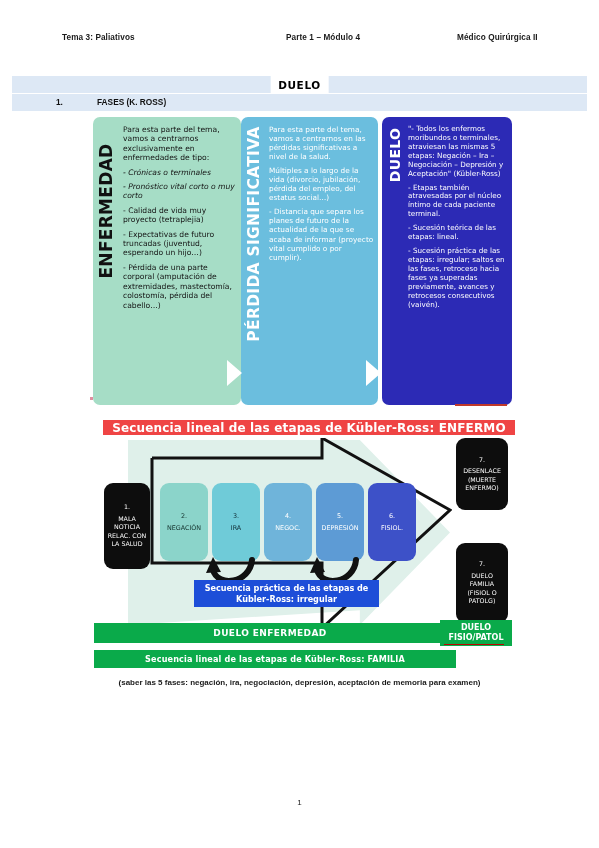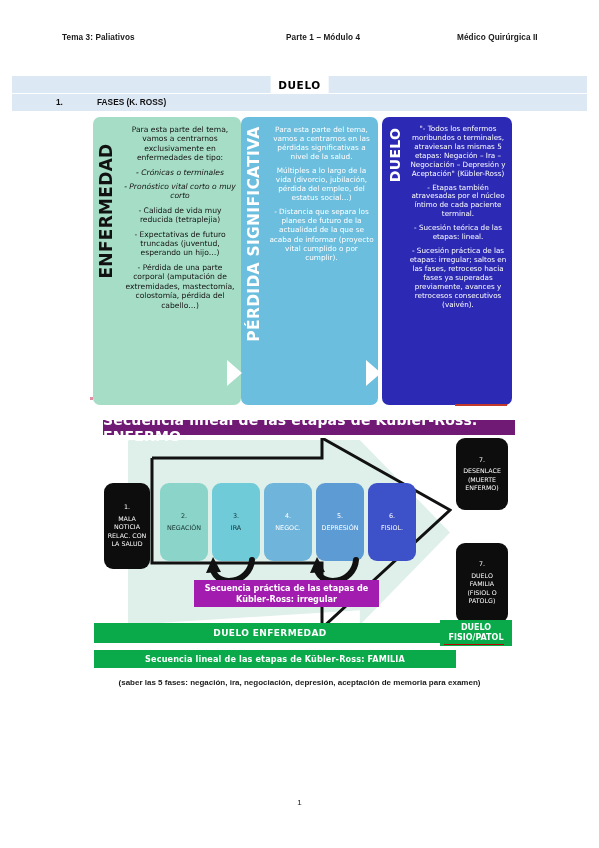--- a/index.html
+++ b/index.html
@@ -98,21 +98,20 @@
   .p1 .vlabel span { font-size: 17px; color: #111; margin-top: 84px; }
   .p2 .vlabel span { font-size: 15.5px; color: #ffffff; margin-top: 108px; }
   .p3 .vlabel span { font-size: 14px; color: #ffffff; margin-top: 30px; }
 
   .ptext {
     position: absolute;
     top: 8px;
     right: 4px;
     bottom: 4px;
     overflow: hidden;
-    text-align: center;
   }
   .p1 .ptext { left: 30px; }
   .p2 .ptext { left: 28px; }
   .p3 .ptext { left: 26px; }
 
   .ptext p {
     font-family: "DejaVu Sans", sans-serif;
     line-height: 1.24;
     margin-bottom: 5px;
   }
@@ -169,25 +168,25 @@
     display: flex;
     align-items: center;
     justify-content: center;
     color: #ffffff;
     font-family: "DejaVu Sans", sans-serif;
     font-weight: bold;
     z-index: 8;
   }
   .bar-enfermo {
     left: 103px; top: 0px; width: 412px; height: 15px;
-    background: #701a75; font-size: 14px; letter-spacing: .15px;
+    background: #ef4444; font-size: 12px; letter-spacing: .15px;
   }
   .bar-practica {
     left: 194px; top: 160px; width: 185px; height: 27px;
-    background: #a21caf; font-size: 8.1px; text-align:center; line-height: 1.25;
+    background: #1d4ed8; font-size: 8.1px; text-align:center; line-height: 1.25;
     flex-direction: column;
   }
   .bar-anticipado {
     left: 94px; top: 203px; width: 352px; height: 20px;
     background: #0aaa4a; font-size: 9px; letter-spacing: .4px;
   }
   .bar-familia {
     left: 94px; top: 230px; width: 362px; height: 18px;
     background: #0aaa4a; font-size: 8.1px; letter-spacing: .15px;
   }
@@ -285,21 +284,21 @@
 <div class="panels">
 
   <div class="panel p1">
     <div class="vlabel">
       <span>ENFERMEDAD</span>
     </div>
     <div class="ptext">
       <p>Para esta parte del tema, vamos a centrarnos exclusivamente en enfermedades de tipo:</p>
       <p class="it">- Crónicas o terminales</p>
       <p class="it">- Pronóstico vital corto o muy corto</p>
-      <p>- Calidad de vida muy reducida (tetraplejia)</p>
+      <p>- Calidad de vida muy proyecto (tetraplejia)</p>
       <p>- Expectativas de futuro truncadas (juventud, esperando un hijo…)</p>
       <p>- Pérdida de una parte corporal (amputación de extremidades, mastectomía, colostomía, pérdida del cabello…)</p>
     </div>
   </div>
 
   <div class="panel p2">
     <div class="vlabel">
       <span>PÉRDIDA SIGNIFICATIVA</span>
     </div>
     <div class="ptext">

